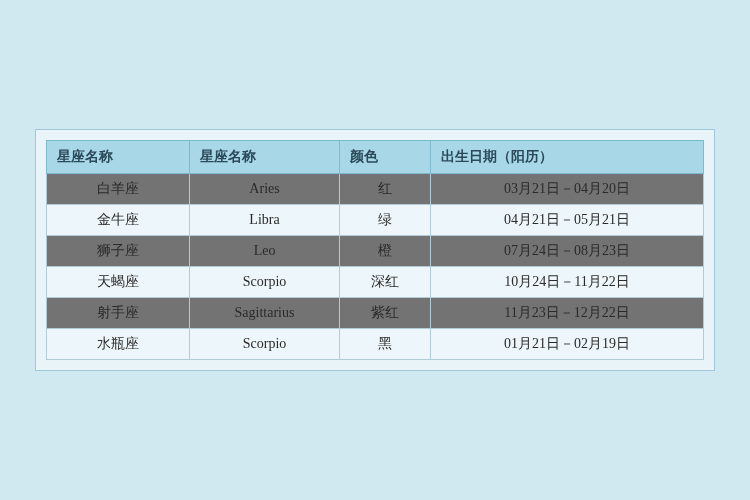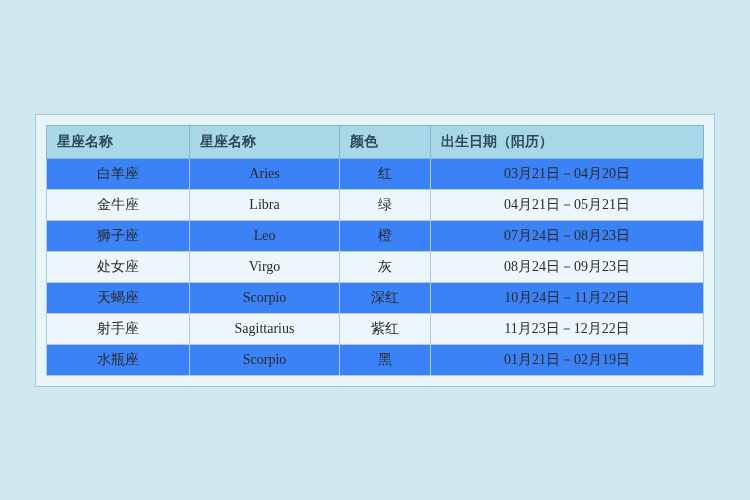--- a/index.html
+++ b/index.html
@@ -35,21 +35,21 @@
       font-weight: bold;
       color: #2a4a5a;
       font-size: 14px;
     }
     td {
       border: 1px solid #b0ccd8;
       padding: 6px 10px;
       text-align: center;
       color: #2a2a2a;
       font-size: 14px;
-      background-color: #3b82f6;
+      background-color: #737373;
     }
     tr:nth-child(even) td {
       background-color: #edf6fa;
     }
   </style>
 </head>
 <body>
 
 <div class="container">
   <table>
@@ -74,26 +74,20 @@
           <td>绿</td>
           <td>04月21日－05月21日</td>
         </tr>
         <tr>
           <td>狮子座</td>
           <td>Leo</td>
           <td>橙</td>
           <td>07月24日－08月23日</td>
         </tr>
         <tr>
-          <td>处女座</td>
-          <td>Virgo</td>
-          <td>灰</td>
-          <td>08月24日－09月23日</td>
-        </tr>
-        <tr>
           <td>天蝎座</td>
           <td>Scorpio</td>
           <td>深红</td>
           <td>10月24日－11月22日</td>
         </tr>
         <tr>
           <td>射手座</td>
           <td>Sagittarius</td>
           <td>紫红</td>
           <td>11月23日－12月22日</td>

